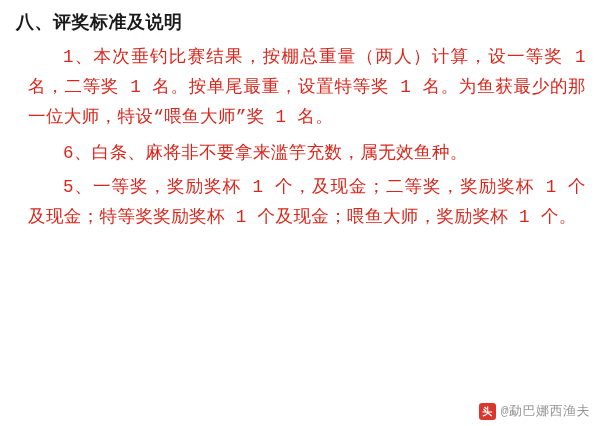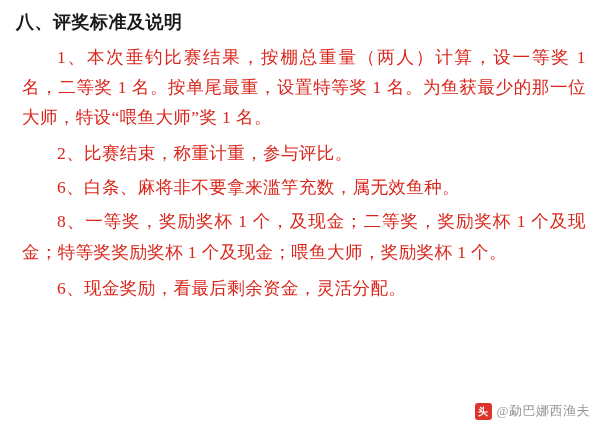--- a/index.html
+++ b/index.html
@@ -29,24 +29,24 @@
     letter-spacing: 0.5px;
     margin: 2px 0 8px 2px;
     font-family: "Liberation Serif", "DejaVu Serif", serif;
   }
   .para {
     font-size: 17.5px;
     line-height: 1.72;
     color: #d9261c;
     text-align: justify;
     text-justify: inter-ideograph;
-    margin: 0 0 6px 8px;
+    margin: 0 0 6px 14px;
     text-indent: 2em;
     letter-spacing: 0.4px;
-    font-family: Liberation Serif, serif;
+    font-family: Liberation Mono, monospace;
   }
   .para.tight {
     margin-bottom: 4px;
   }
   .watermark {
     position: absolute;
     right: 10px;
     bottom: 6px;
     display: flex;
     align-items: center;
@@ -61,35 +61,33 @@
     color: #ffffff;
     font-size: 10px;
     line-height: 17px;
     text-align: center;
     font-family: "Liberation Sans", sans-serif;
     font-weight: bold;
   }
   .wm-text {
     font-size: 13px;
     color: #8f8f8f;
-    font-family: Liberation Serif, serif;
+    font-family: Liberation Mono, monospace;
     letter-spacing: 0.5px;
   }
 </style>
 </head>
 <body>
 
 <div class="page">
 
   <div class="doc-title">八、评奖标准及说明</div>
 
   <p class="para">1、本次垂钓比赛结果，按棚总重量（两人）计算，设一等奖 1 名，二等奖 1 名。按单尾最重，设置特等奖 1 名。为鱼获最少的那一位大师，特设“喂鱼大师”奖 1 名。</p>
-  <p class="para tight">2、比赛结束，称重计重，参与评比。</p>
   <p class="para tight">6、白条、麻将非不要拿来滥竽充数，属无效鱼种。</p>
-  <p class="para">8、一等奖，奖励奖杯 1 个，及现金；二等奖，奖励奖杯 1 个及现金；特等奖奖励奖杯 1 个及现金；喂鱼大师，奖励奖杯 1 个。</p>
-  <p class="para tight">6、现金奖励，看最后剩余资金，灵活分配。</p>
+  <p class="para">5、一等奖，奖励奖杯 1 个，及现金；二等奖，奖励奖杯 1 个及现金；特等奖奖励奖杯 1 个及现金；喂鱼大师，奖励奖杯 1 个。</p>
 
   <div class="watermark">
     <span class="wm-logo">头条</span>
     <span class="wm-text">@勐巴娜西渔夫</span>
   </div>
 
 </div>
 
 </body></html>

